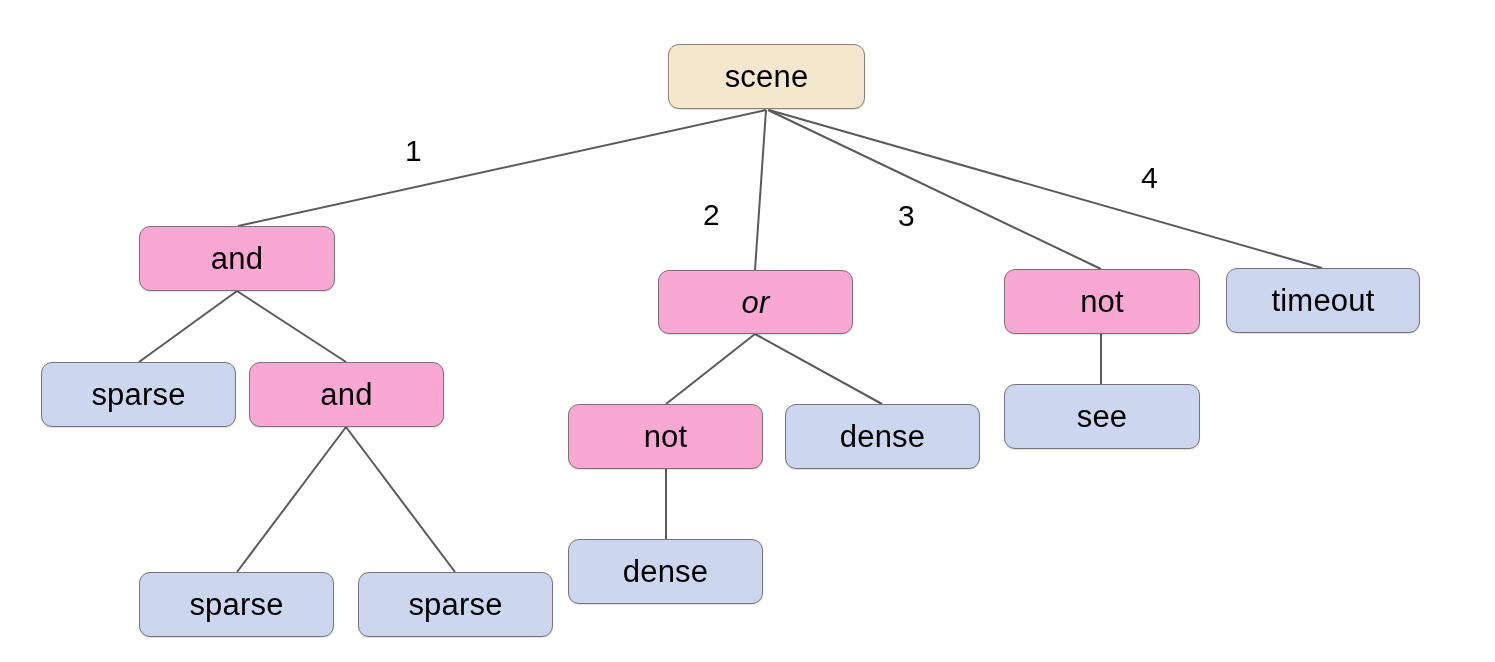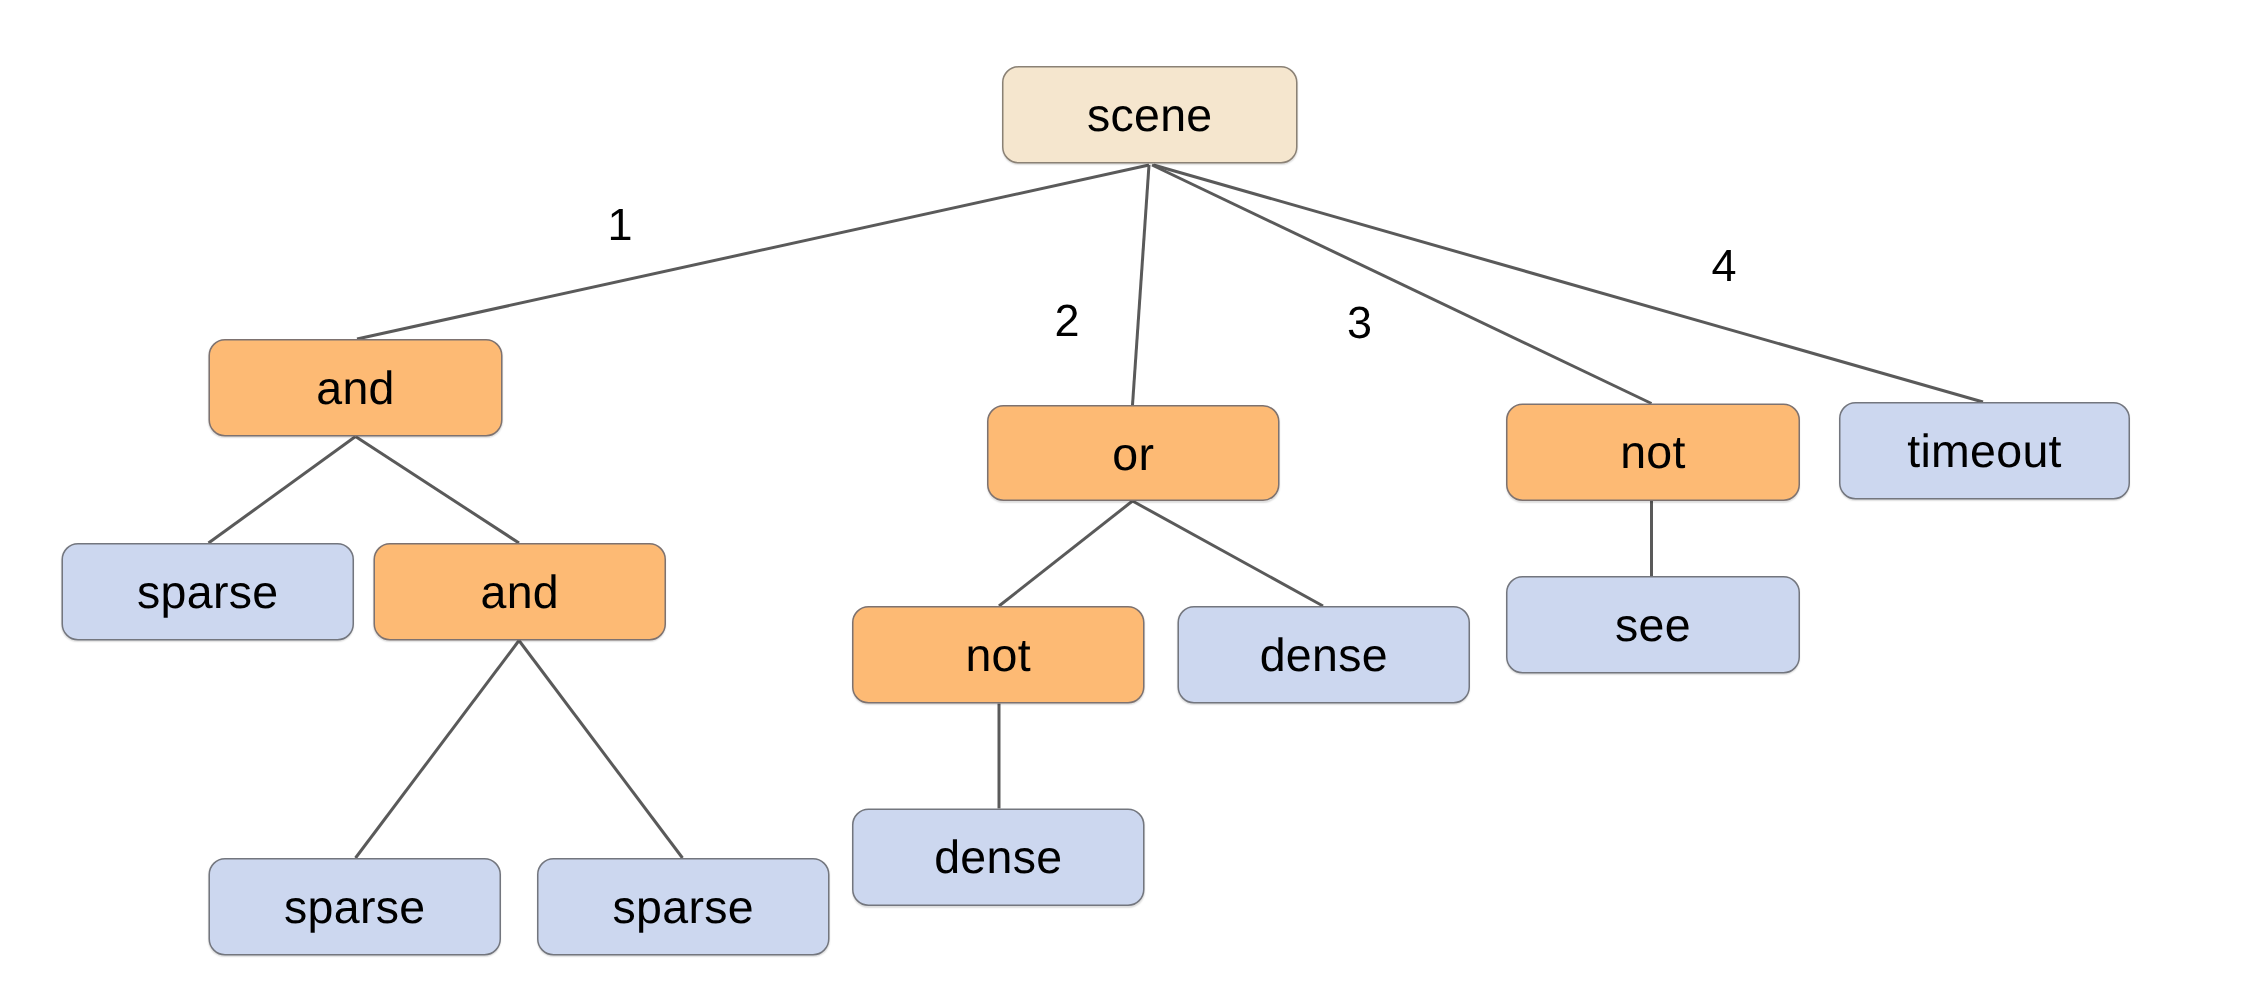--- a/index.html
+++ b/index.html
@@ -32,21 +32,21 @@
     align-items: center;
     justify-content: center;
     color: #000000;
     font-size: 31px;
     line-height: 1;
     letter-spacing: 0.2px;
     white-space: nowrap;
     box-shadow: 0 1px 1px rgba(0,0,0,0.13);
   }
   .node.root    { background: #f5e6ce; border-color: #8a8175; }
-  .node.op      { background: #fdba74; border-color: #7d7270; }
+  .node.op      { background: #f9a8d4; border-color: #7d7270; }
   .node.leaf    { background: #ccd7ef; border-color: #73767e; }
   .edge-label {
     position: absolute;
     color: #000000;
     font-size: 30px;
     line-height: 1;
     white-space: nowrap;
   }
 </style>
 </head>
@@ -81,21 +81,21 @@
       </div>
       <div class="node op" style="left: 249px; top: 362px; width: 195px; height: 65px;">
         <span>and</span>
       </div>
       <div class="node leaf" style="left: 139px; top: 572px; width: 195px; height: 65px;">
         <span>sparse</span>
       </div>
       <div class="node leaf" style="left: 358px; top: 572px; width: 195px; height: 65px;">
         <span>sparse</span>
       </div>
-      <div class="node op" style="left: 658px; top: 270px; width: 195px; height: 64px;">
+      <div class="node op" style="left: 658px; top: 270px; width: 195px; height: 64px; font-style: italic;">
         <span>or</span>
       </div>
       <div class="node op" style="left: 568px; top: 404px; width: 195px; height: 65px;">
         <span>not</span>
       </div>
       <div class="node leaf" style="left: 785px; top: 404px; width: 195px; height: 65px;">
         <span>dense</span>
       </div>
       <div class="node leaf" style="left: 568px; top: 539px; width: 195px; height: 65px;">
         <span>dense</span>

